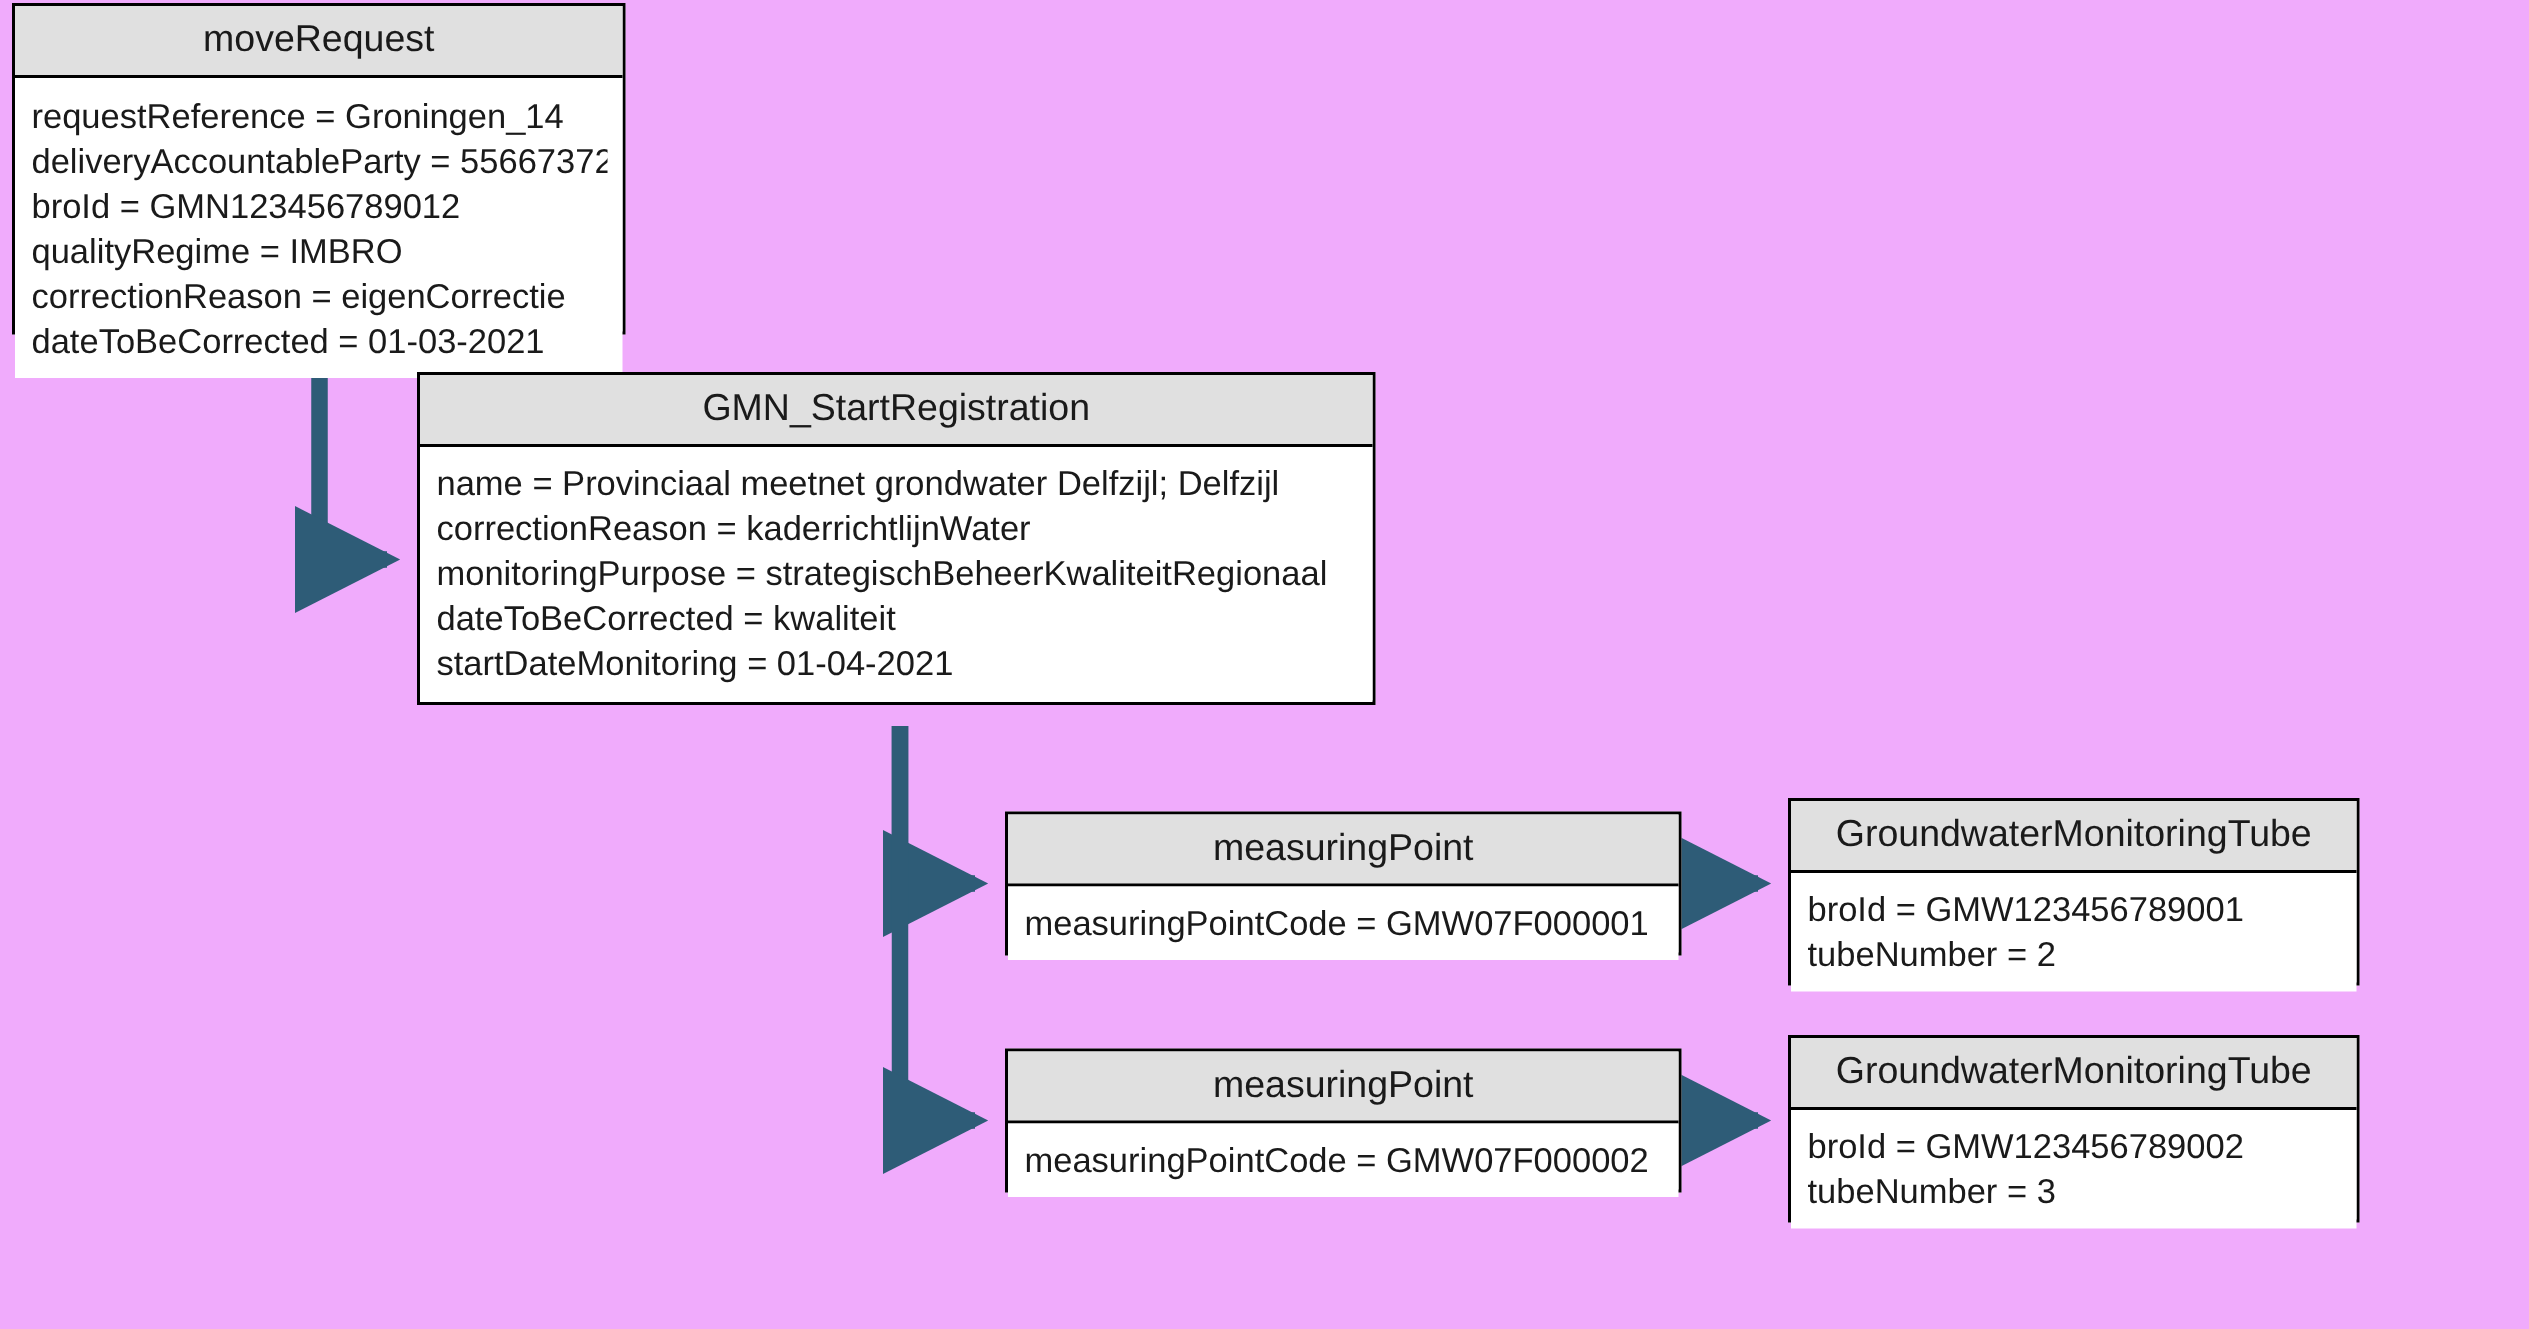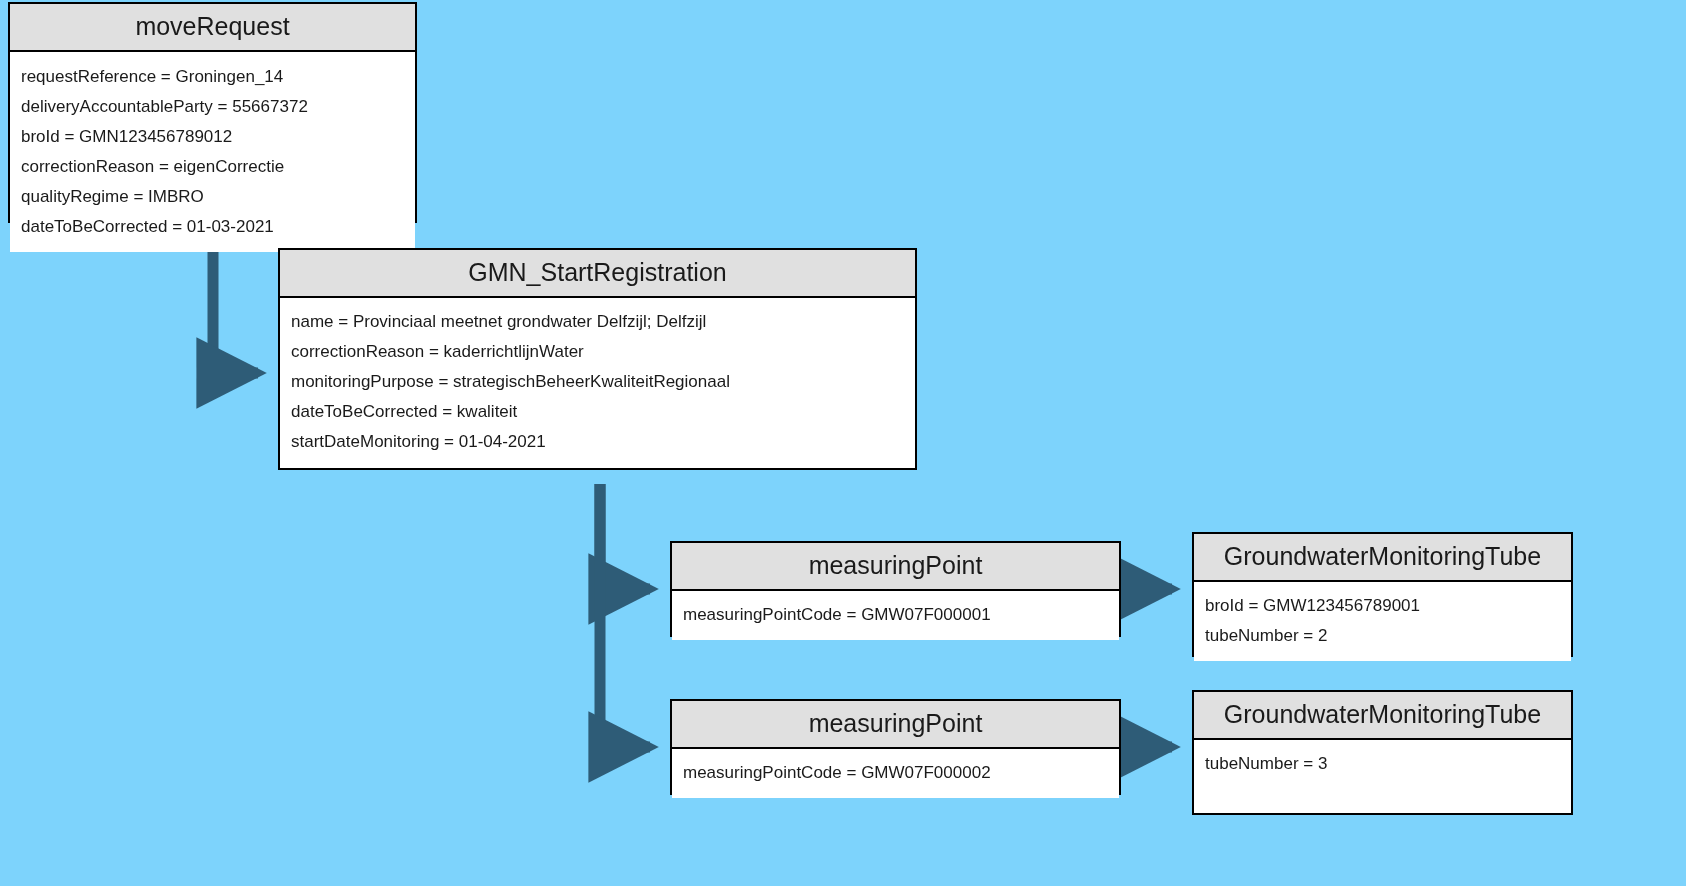--- a/index.html
+++ b/index.html
@@ -9,21 +9,21 @@
     background: #ffffff;
   }
   body {
     font-family: "Liberation Sans", sans-serif;
     -webkit-font-smoothing: antialiased;
   }
   #canvas {
     position: relative;
     width: 1686px;
     height: 886px;
-    background: #7dd3fc;
+    background: #f0abfc;
     overflow: hidden;
   }
   svg.connectors {
     position: absolute;
     left: 0;
     top: 0;
     width: 1686px;
     height: 886px;
     pointer-events: none;
   }
@@ -44,21 +44,21 @@
     padding: 10px 6px 11px 6px;
     white-space: nowrap;
     overflow: hidden;
   }
   .uml-body {
     box-sizing: border-box;
     padding: 9px 10px 10px 11px;
     background: #ffffff;
   }
   .attr-line {
-    font-size: 17px;
+    font-size: 23px;
     color: #1a1a1a;
     line-height: 30px;
     white-space: nowrap;
     overflow: hidden;
     text-overflow: clip;
   }
   
   #box-move-request     { left: 8px;    top: 2px;   width: 409px;  height: 221px; }
   #box-move-request .uml-body { padding-top: 10px; }
   #box-gmn-start        { left: 278px;  top: 248px; width: 639px;  height: 222px; }
@@ -99,22 +99,22 @@
       <path d="M 1121,747 L 1172,747" fill="none" stroke="#2e5c77" stroke-width="11" stroke-linecap="butt" marker-end="url(#arrowhead)"></path>
     </g>
   </svg>
 
   <div class="uml-box" id="box-move-request">
     <div class="uml-header">moveRequest</div>
     <div class="uml-body">
       <div class="attr-line">requestReference = Groningen_14</div>
       <div class="attr-line">deliveryAccountableParty = 55667372</div>
       <div class="attr-line">broId = GMN123456789012</div>
+      <div class="attr-line">qualityRegime = IMBRO</div>
       <div class="attr-line">correctionReason = eigenCorrectie</div>
-      <div class="attr-line">qualityRegime = IMBRO</div>
       <div class="attr-line">dateToBeCorrected = 01-03-2021</div>
     </div>
   </div>
 
   <div class="uml-box" id="box-gmn-start">
     <div class="uml-header">GMN_StartRegistration</div>
     <div class="uml-body">
       <div class="attr-line">name = Provinciaal meetnet grondwater Delfzijl; Delfzijl</div>
       <div class="attr-line">correctionReason = kaderrichtlijnWater</div>
       <div class="attr-line">monitoringPurpose = strategischBeheerKwaliteitRegionaal</div>
@@ -141,17 +141,18 @@
   <div class="uml-box" id="box-mp-2">
     <div class="uml-header">measuringPoint</div>
     <div class="uml-body">
       <div class="attr-line">measuringPointCode = GMW07F000002</div>
     </div>
   </div>
 
   <div class="uml-box" id="box-gmt-2">
     <div class="uml-header">GroundwaterMonitoringTube</div>
     <div class="uml-body">
+      <div class="attr-line">broId = GMW123456789002</div>
       <div class="attr-line">tubeNumber = 3</div>
     </div>
   </div>
 
 </div>
 
 </body></html>

